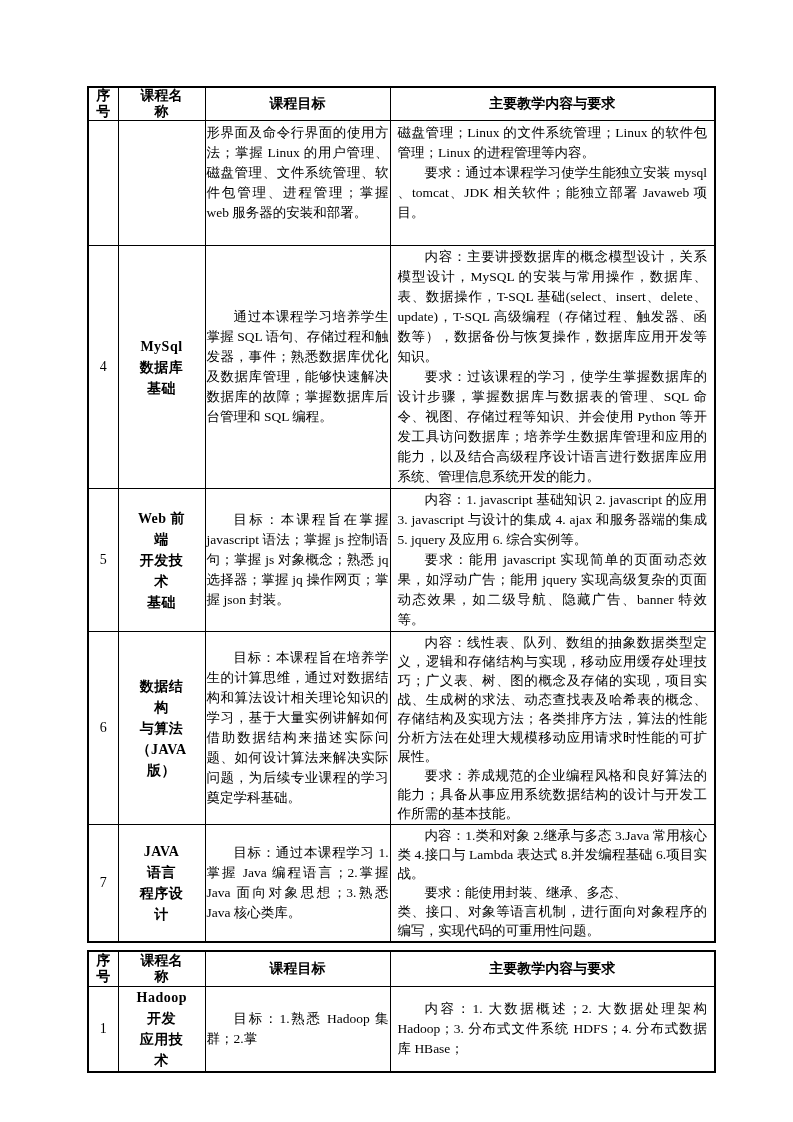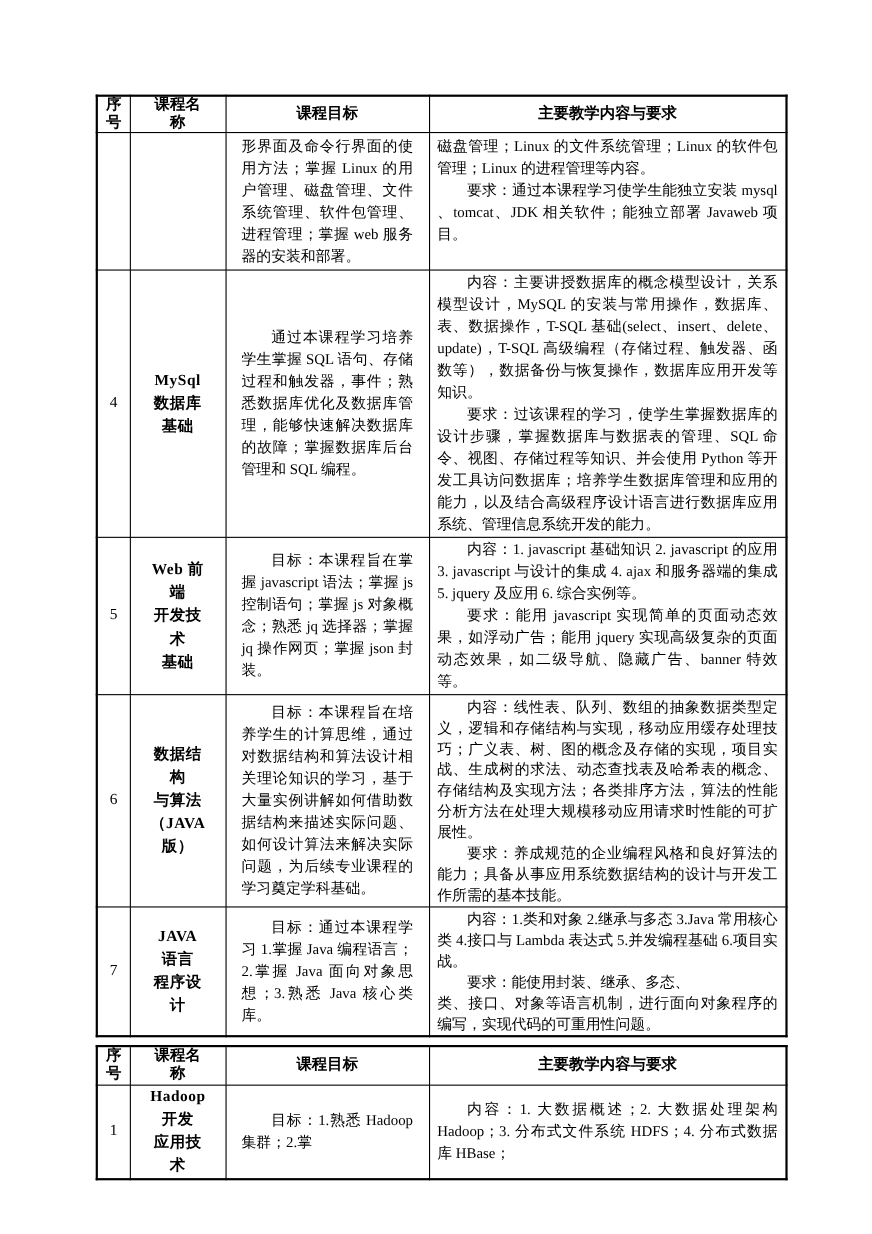--- a/index.html
+++ b/index.html
@@ -31,21 +31,21 @@
     vertical-align:middle; line-height:16px; padding:0 22px;
   }
   th.th-no { padding:0 6px;margin-top:24px; }
   td { font-size:13.5px; line-height:20px; vertical-align:middle; }
 
   .c-no   { text-align:center; font-size:14px; }
   .c-name {
     text-align:center; font-weight:bold; white-space:pre-line;
     font-size:14px; line-height:21px; letter-spacing:0.5px; padding:0 18px;
   }
-  .c-obj  { padding:0 14px; }
+  .c-obj  { padding:0 1px; }
   .c-main { padding:1px 7px;margin-top:35px; }
 
   p.cell { margin:0; text-align:justify; white-space:pre-line; }
   p.ind  { text-indent:2em; }
 
   tr.vtop td { vertical-align:top; }
   tr.vtop td.c-main, tr.vtop td.c-obj { padding-top:2px; }
 
   td.lh19 p.cell { line-height:19px; }
 
@@ -132,21 +132,21 @@
         </td>
       </tr>
       <tr class="h-r4">
         <td class="c-no">7</td>
         <td class="c-name">JAVA 语言
 程序设计</td>
         <td class="c-obj">
           <p class="cell ind">目标：通过本课程学习 1.掌握 Java 编程语言；2.掌握 Java 面向对象思想；3.熟悉 Java 核心类库。</p>
         </td>
         <td class="c-main lh19">
-          <p class="cell ind">内容：1.类和对象 2.继承与多态 3.Java 常用核心类 4.接口与 Lambda 表达式 5.并发编程基础 6.项目实战。</p>
+          <p class="cell ind">内容：1.类和对象 2.继承与多态 3.Java 常用核心类 4.接口与 Lambda 表达式 8.并发编程基础 6.项目实战。</p>
           <p class="cell ind">要求：能使用封装、继承、多态、
 类、接口、对象等语言机制，进行面向对象程序的编写，实现代码的可重用性问题。</p>
         </td>
       </tr>
     </tbody>
   </table>
 
 
   <table class="ctable" id="table2">
     <colgroup>

